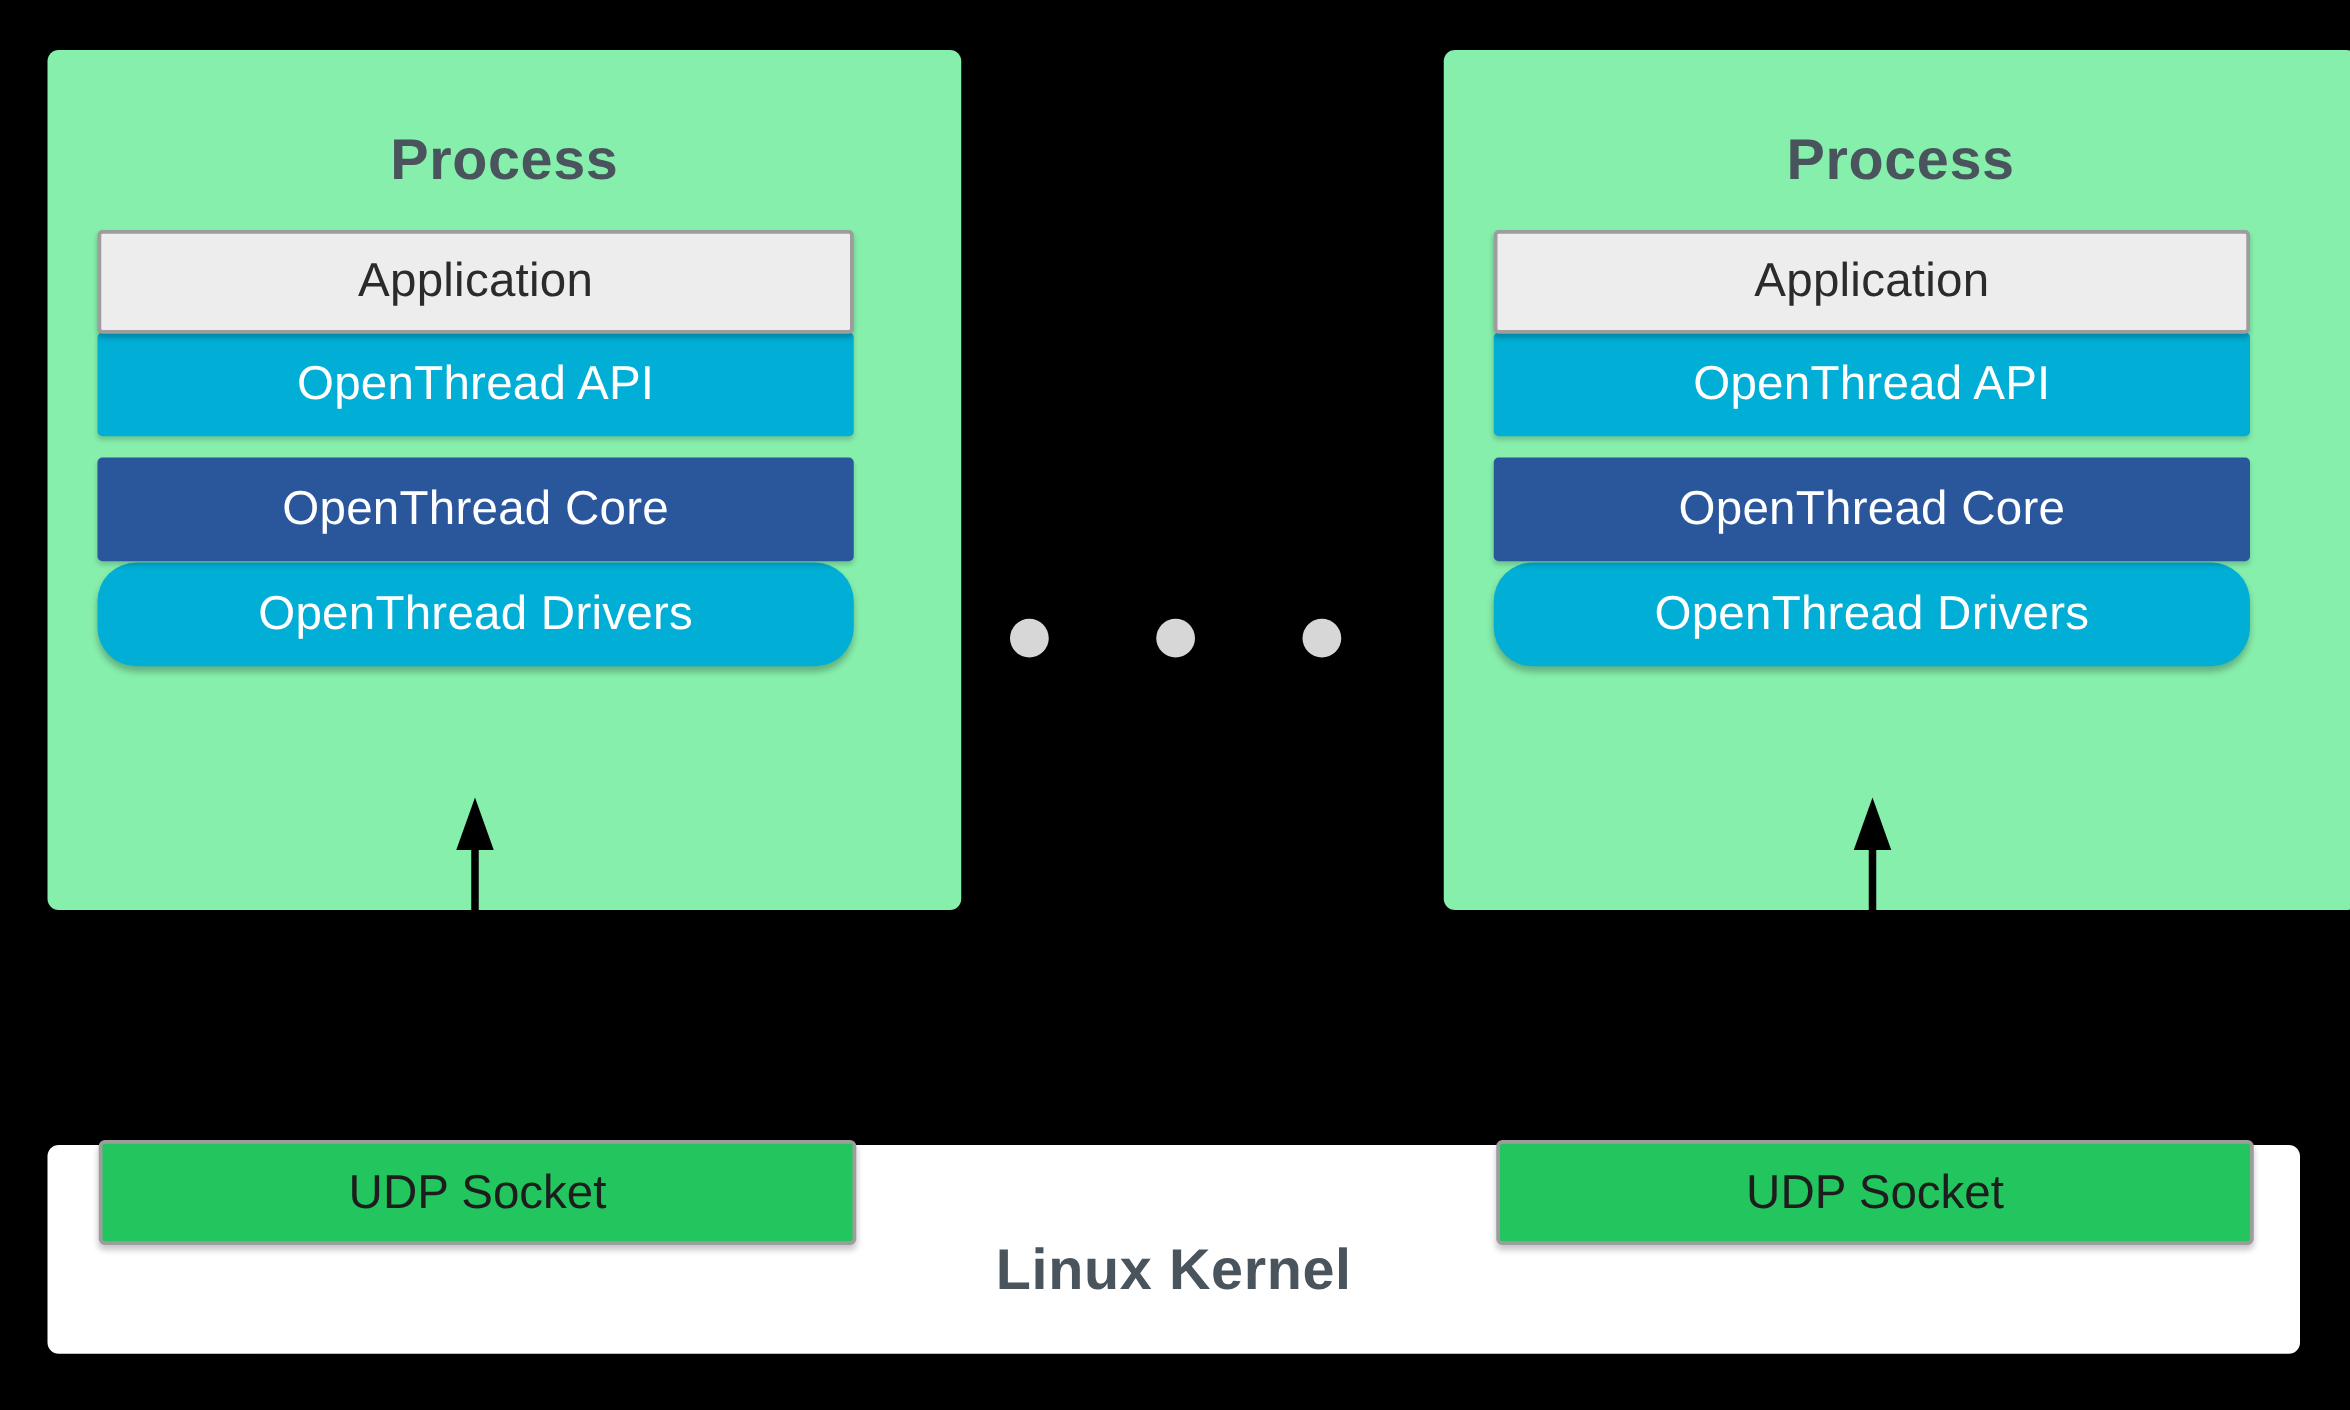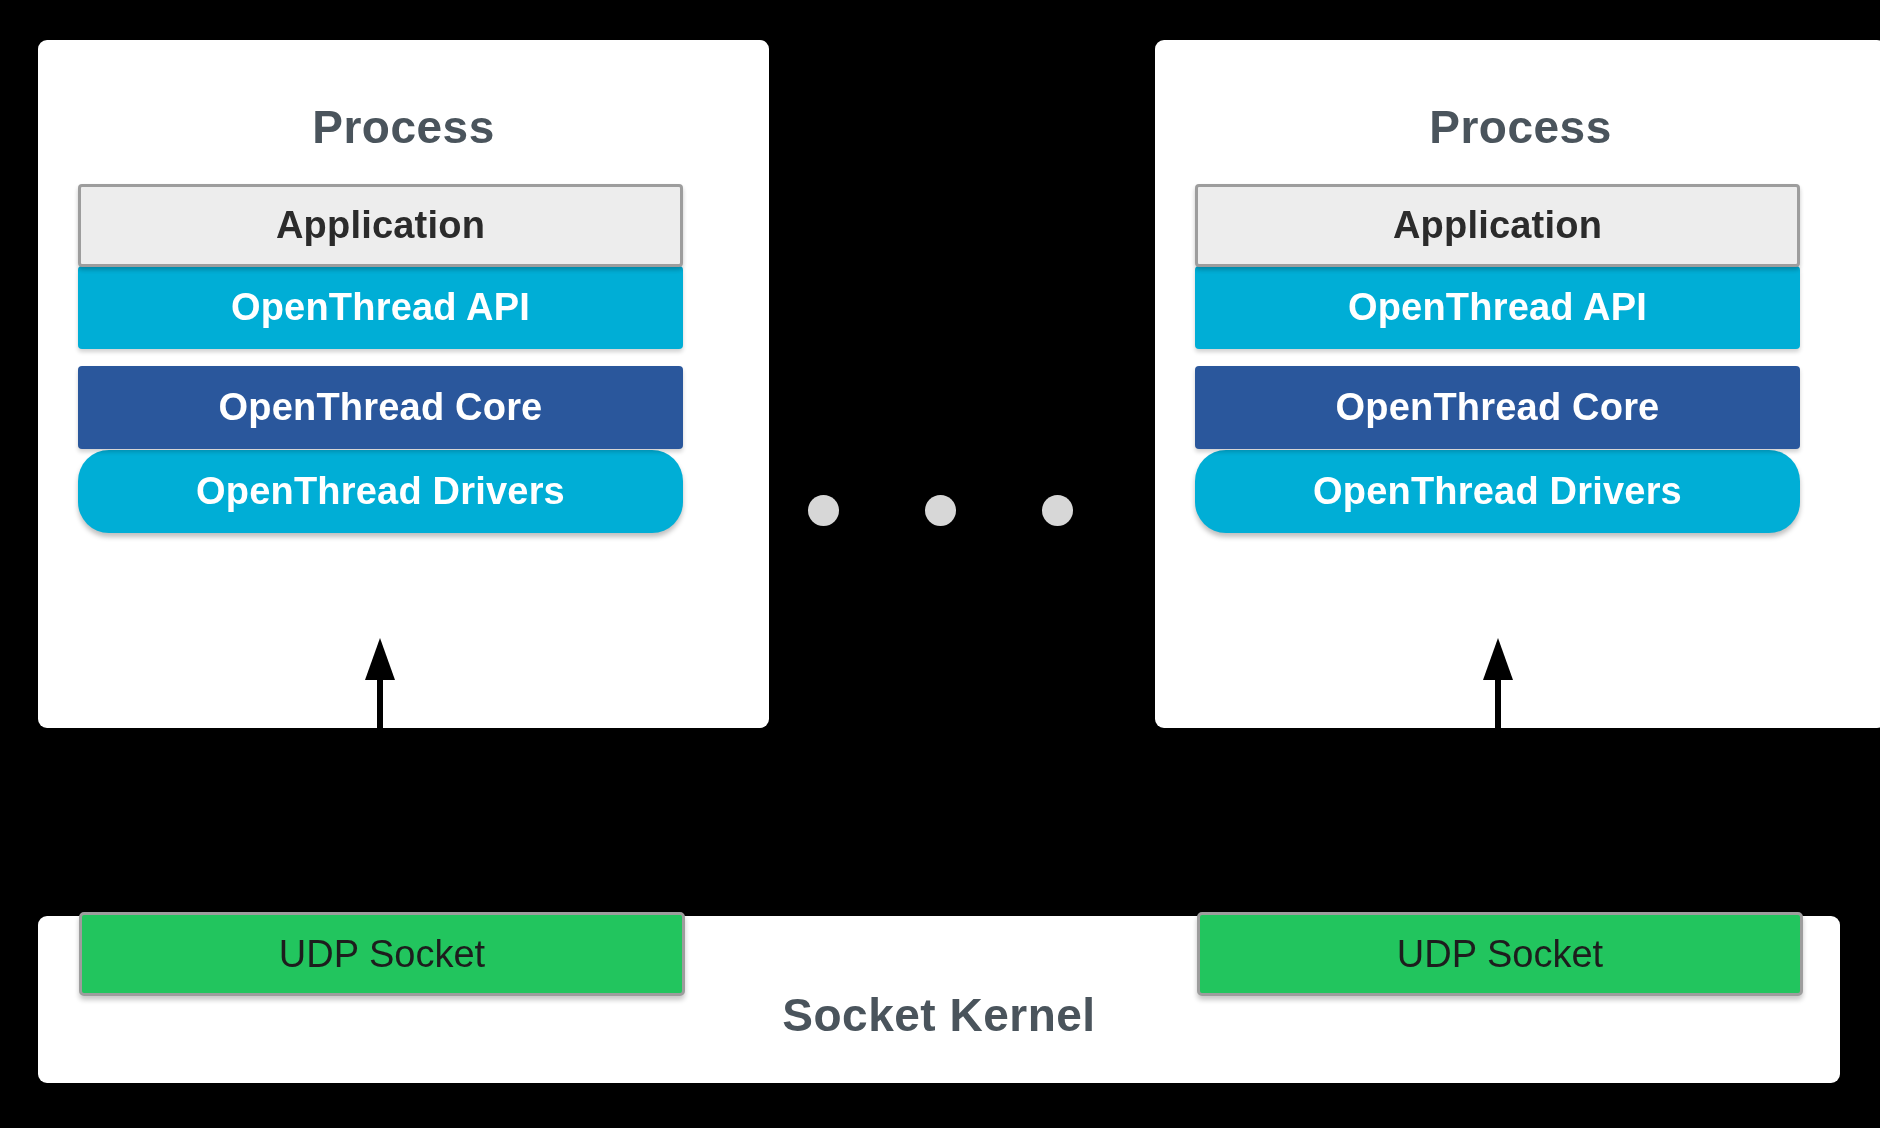--- a/index.html
+++ b/index.html
@@ -17,21 +17,21 @@
     background: #000000;
     overflow: hidden;
   }
 
   
   .process-box {
     position: absolute;
     width: 731px;
     height: 688px;
     top: 40px;
-    background: #ffffff;
+    background: #86efac;
     border-radius: 9px;
   }
   #process-left  { left: 38px; }
   #process-right { left: 1155px; }
 
   .process-title {
     position: absolute;
     top: 62px;
     left: 0;
     width: 100%;
@@ -42,21 +42,20 @@
     letter-spacing: 0.5px;
     line-height: 1.1;
   }
 
   
   .stack {
     position: absolute;
     left: 40px;
     top: 144px;
     width: 605px;
-    font-weight: bold;
   }
   .layer {
     position: relative;
     height: 83px;
     box-sizing: border-box;
     display: flex;
     align-items: center;
     justify-content: center;
     font-size: 38px;
     letter-spacing: 0.2px;
@@ -199,20 +198,20 @@
     <line x1="17" y1="200" x2="17" y2="40" stroke="#000000" stroke-width="6"></line>
     <polygon points="17,2 2,44 32,44" fill="#000000"></polygon>
   </svg>
 
   <svg class="uplink-arrow" id="arrow-right" viewBox="0 0 34 200">
     <line x1="17" y1="200" x2="17" y2="40" stroke="#000000" stroke-width="6"></line>
     <polygon points="17,2 2,44 32,44" fill="#000000"></polygon>
   </svg>
 
   <div id="kernel-panel">
-    <div class="kernel-title">Socket Kernel</div>
+    <div class="kernel-title">Linux Kernel</div>
 
     <div class="socket-box" id="socket-left">UDP Socket</div>
 
     <div class="socket-box" id="socket-right">UDP Socket</div>
   </div>
 
 </div>
 
 </body></html>

